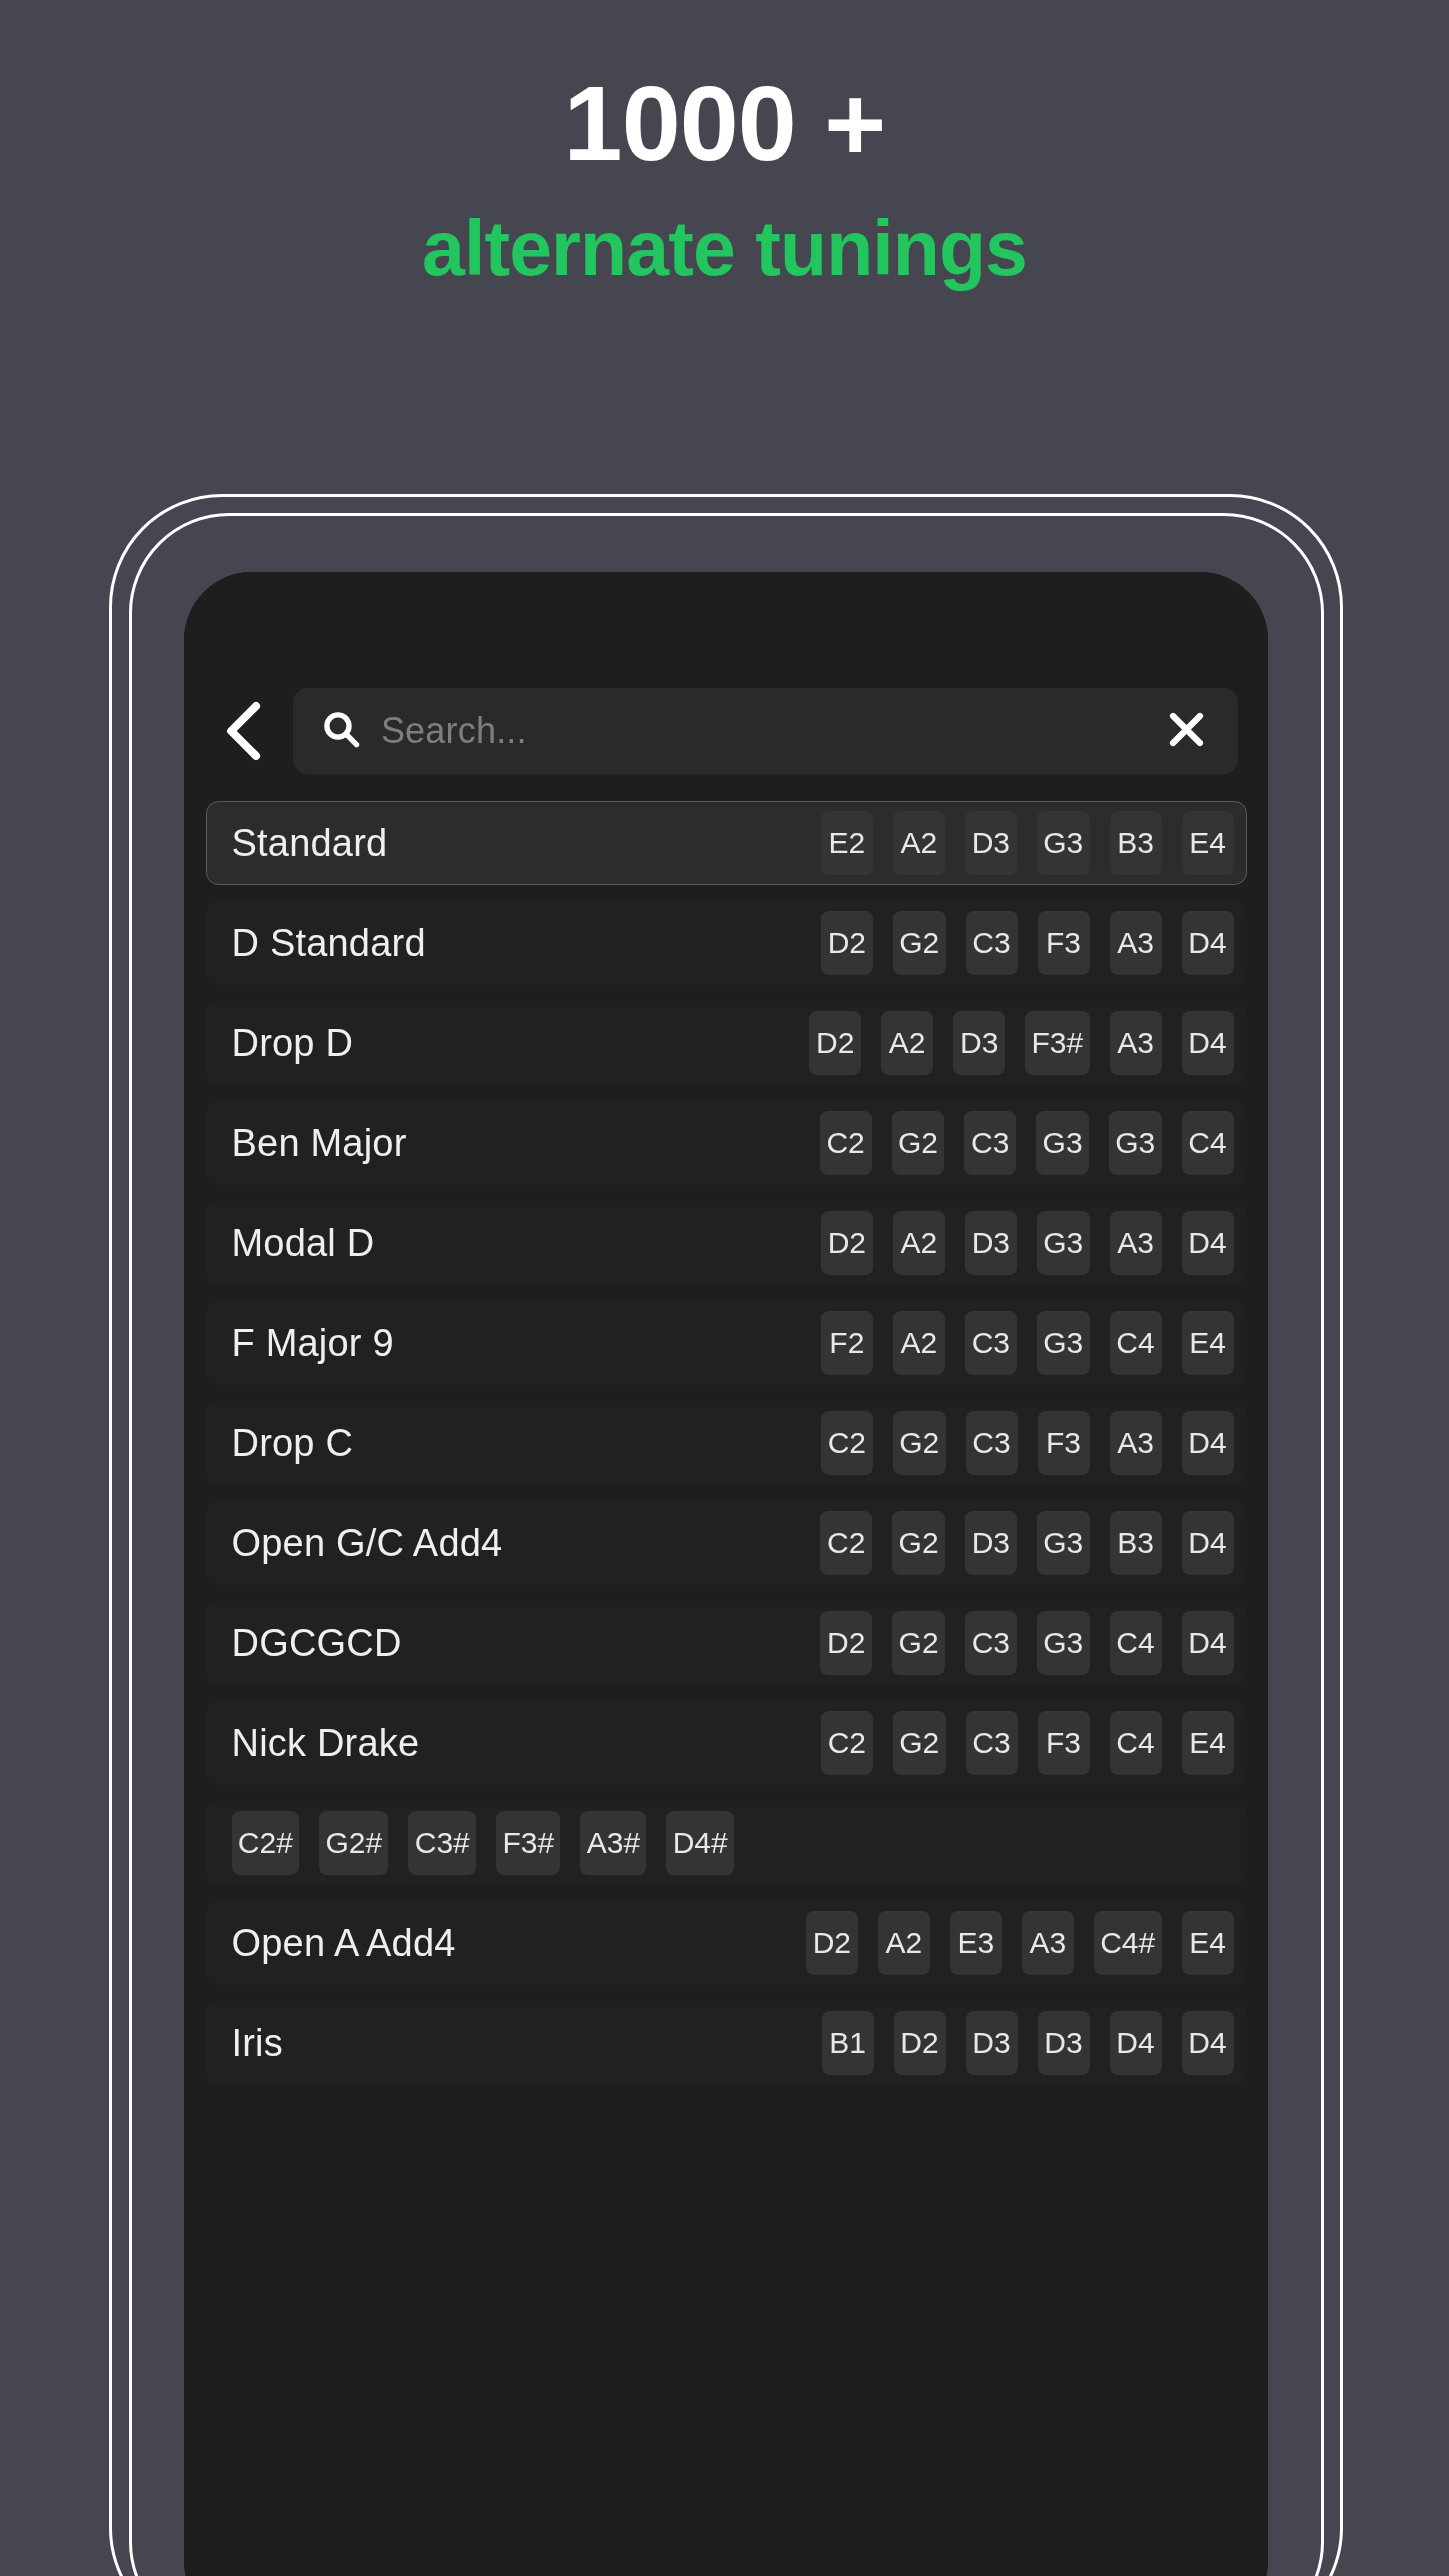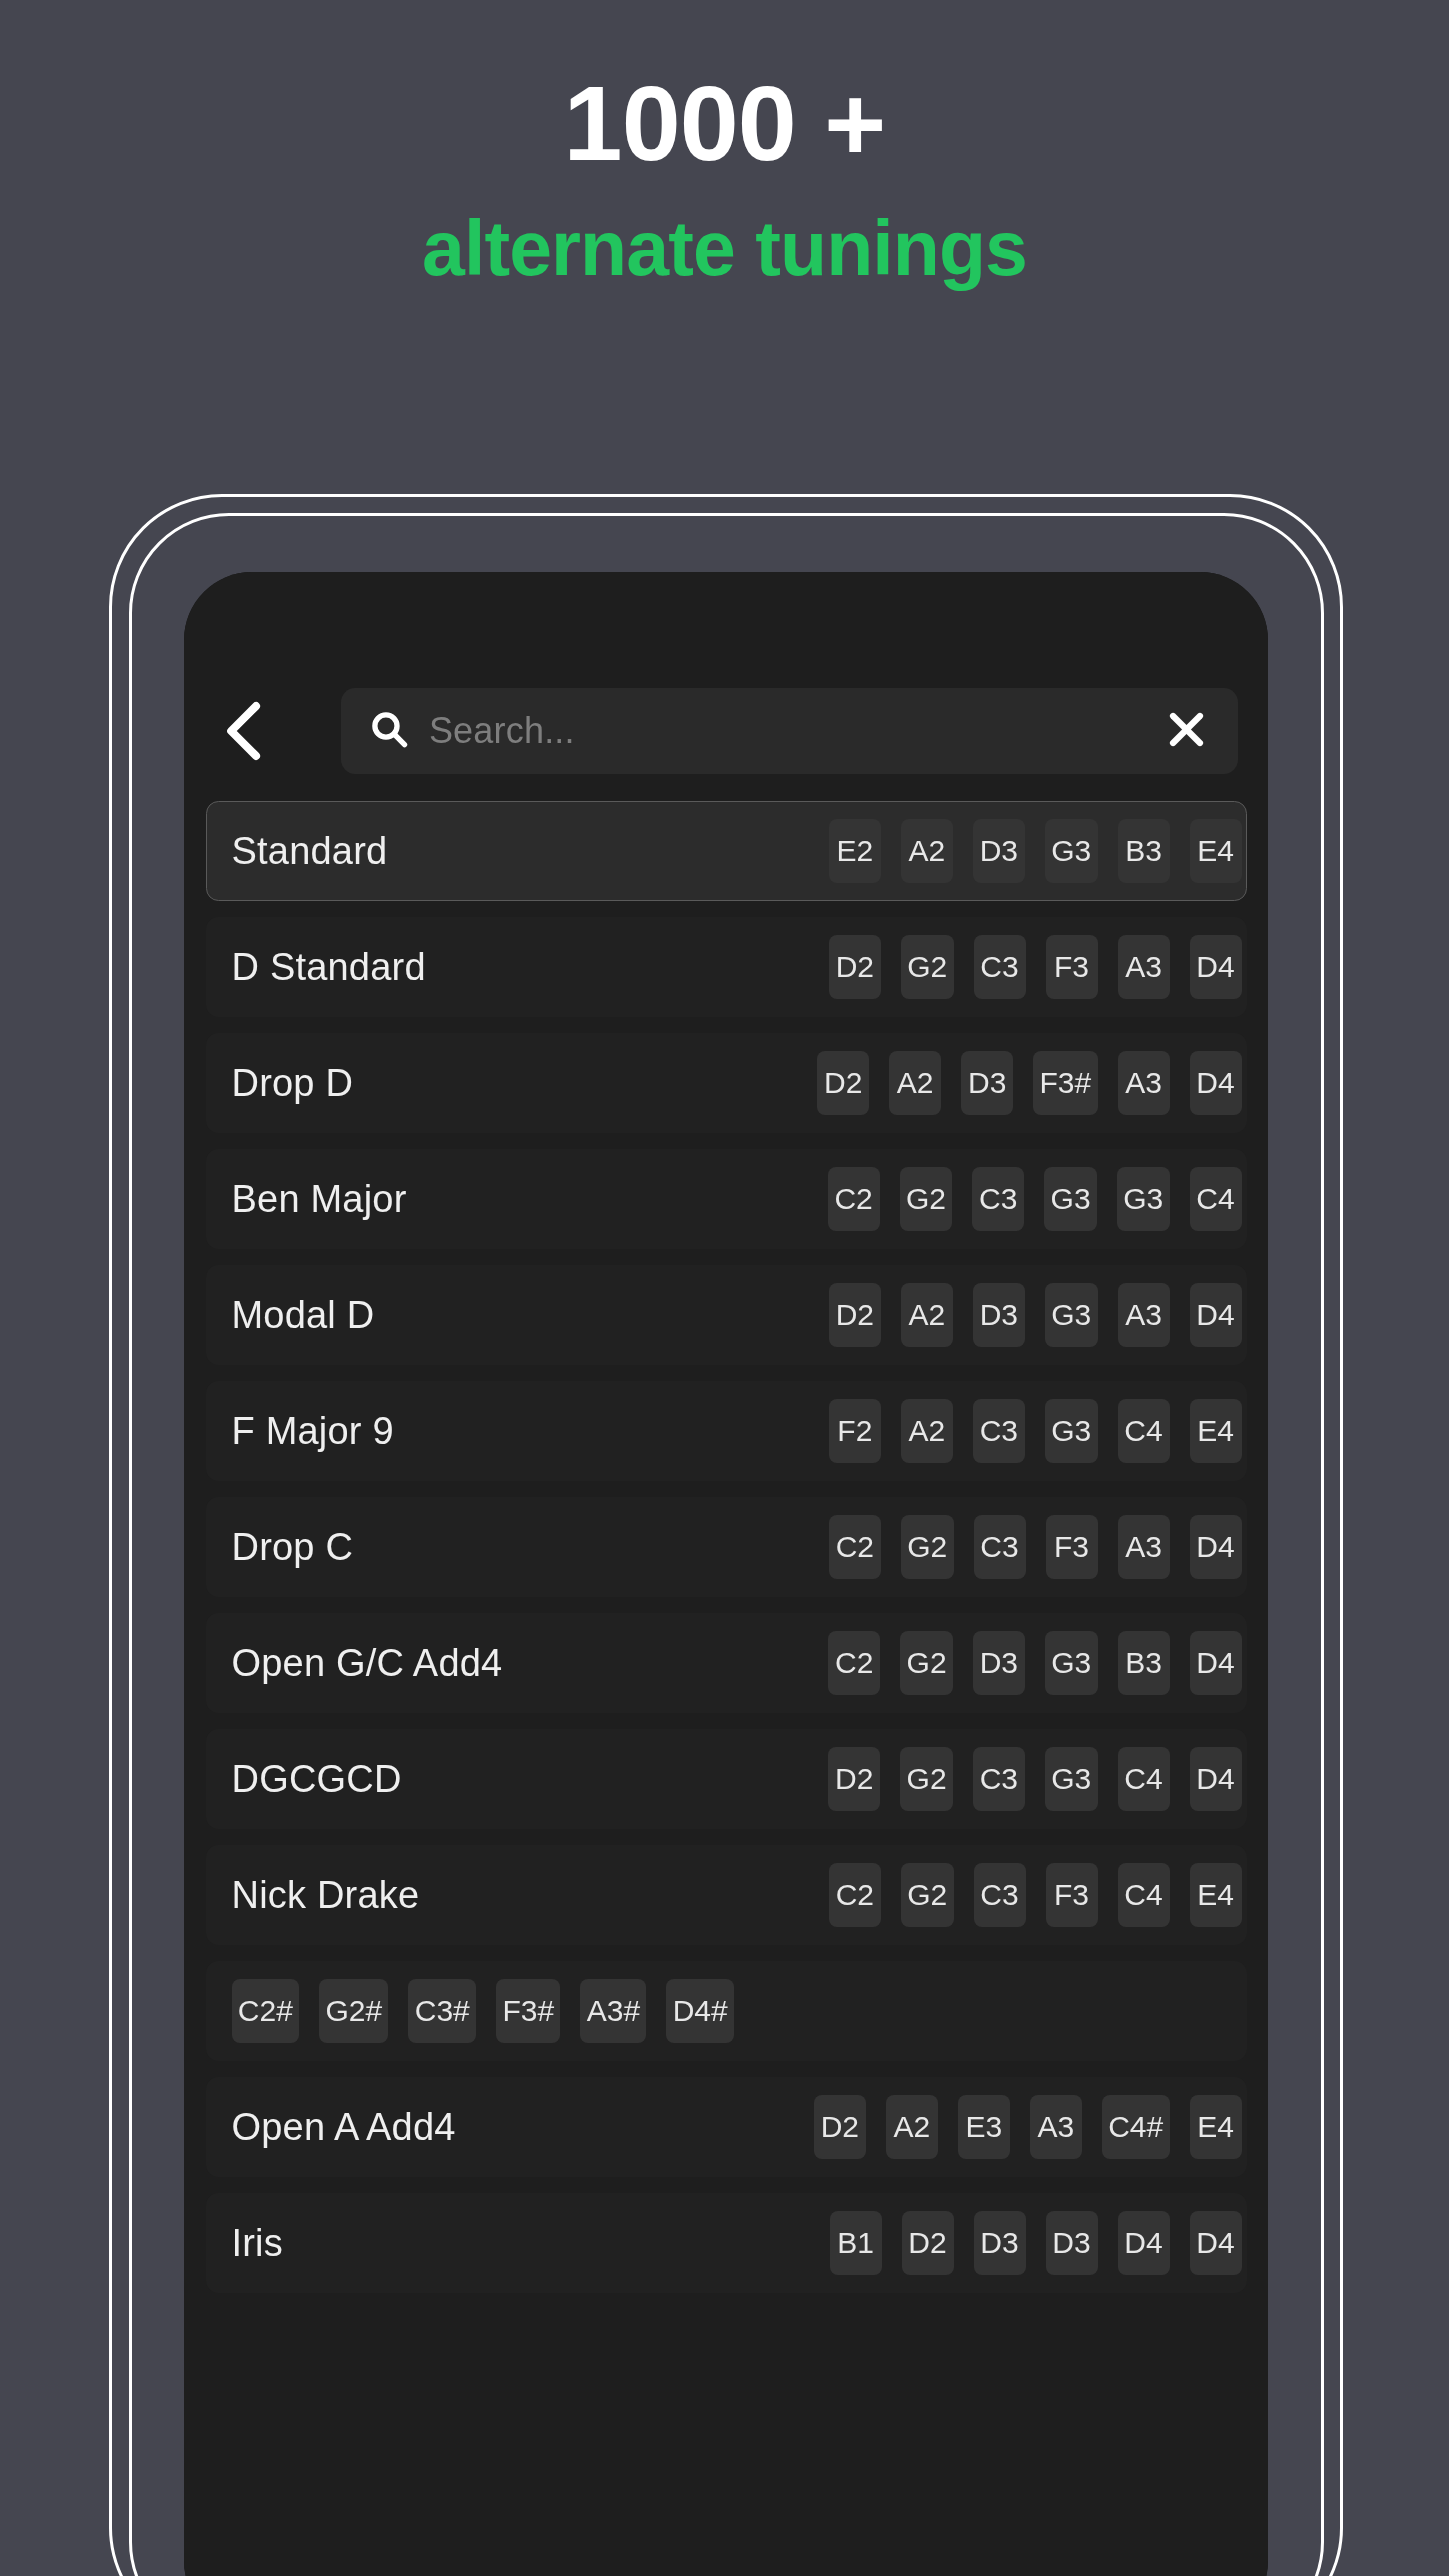--- a/index.html
+++ b/index.html
@@ -91,21 +91,20 @@
   
   .topbar {
     position: absolute;
     left: 0;
     top: 110px;
     width: 1084px;
     height: 97px;
     display: flex;
     align-items: center;
     padding: 0 30px 0 21.5px;
-    gap: 48px;
   }
 
   .back-button {
     width: 77px;
     height: 77px;
     display: flex;
     align-items: center;
     justify-content: center;
     flex: 0 0 auto;
     background: transparent;
@@ -150,28 +149,28 @@
   .tuning-list {
     position: absolute;
     left: 21.5px;
     top: 229px;
     width: 1041px;
     height: 1828px;
     overflow: hidden;
   }
 
   .tuning-row {
-    height: 100px;
+    height: 84px;
     margin-bottom: 16px;
     background: #212121;
     border-radius: 12.5px;
     border: 1.8px solid transparent;
     display: flex;
     align-items: center;
-    padding: 0 4px 0 25px;
+    padding: 0 12px 0 25px;
   }
 
   .tuning-row.selected {
     background: #2c2c2c;
     border: 1.8px solid #5a5a5a;
   }
 
   .tuning-name {
     flex: 1 1 auto;
     font-size: 38px;

